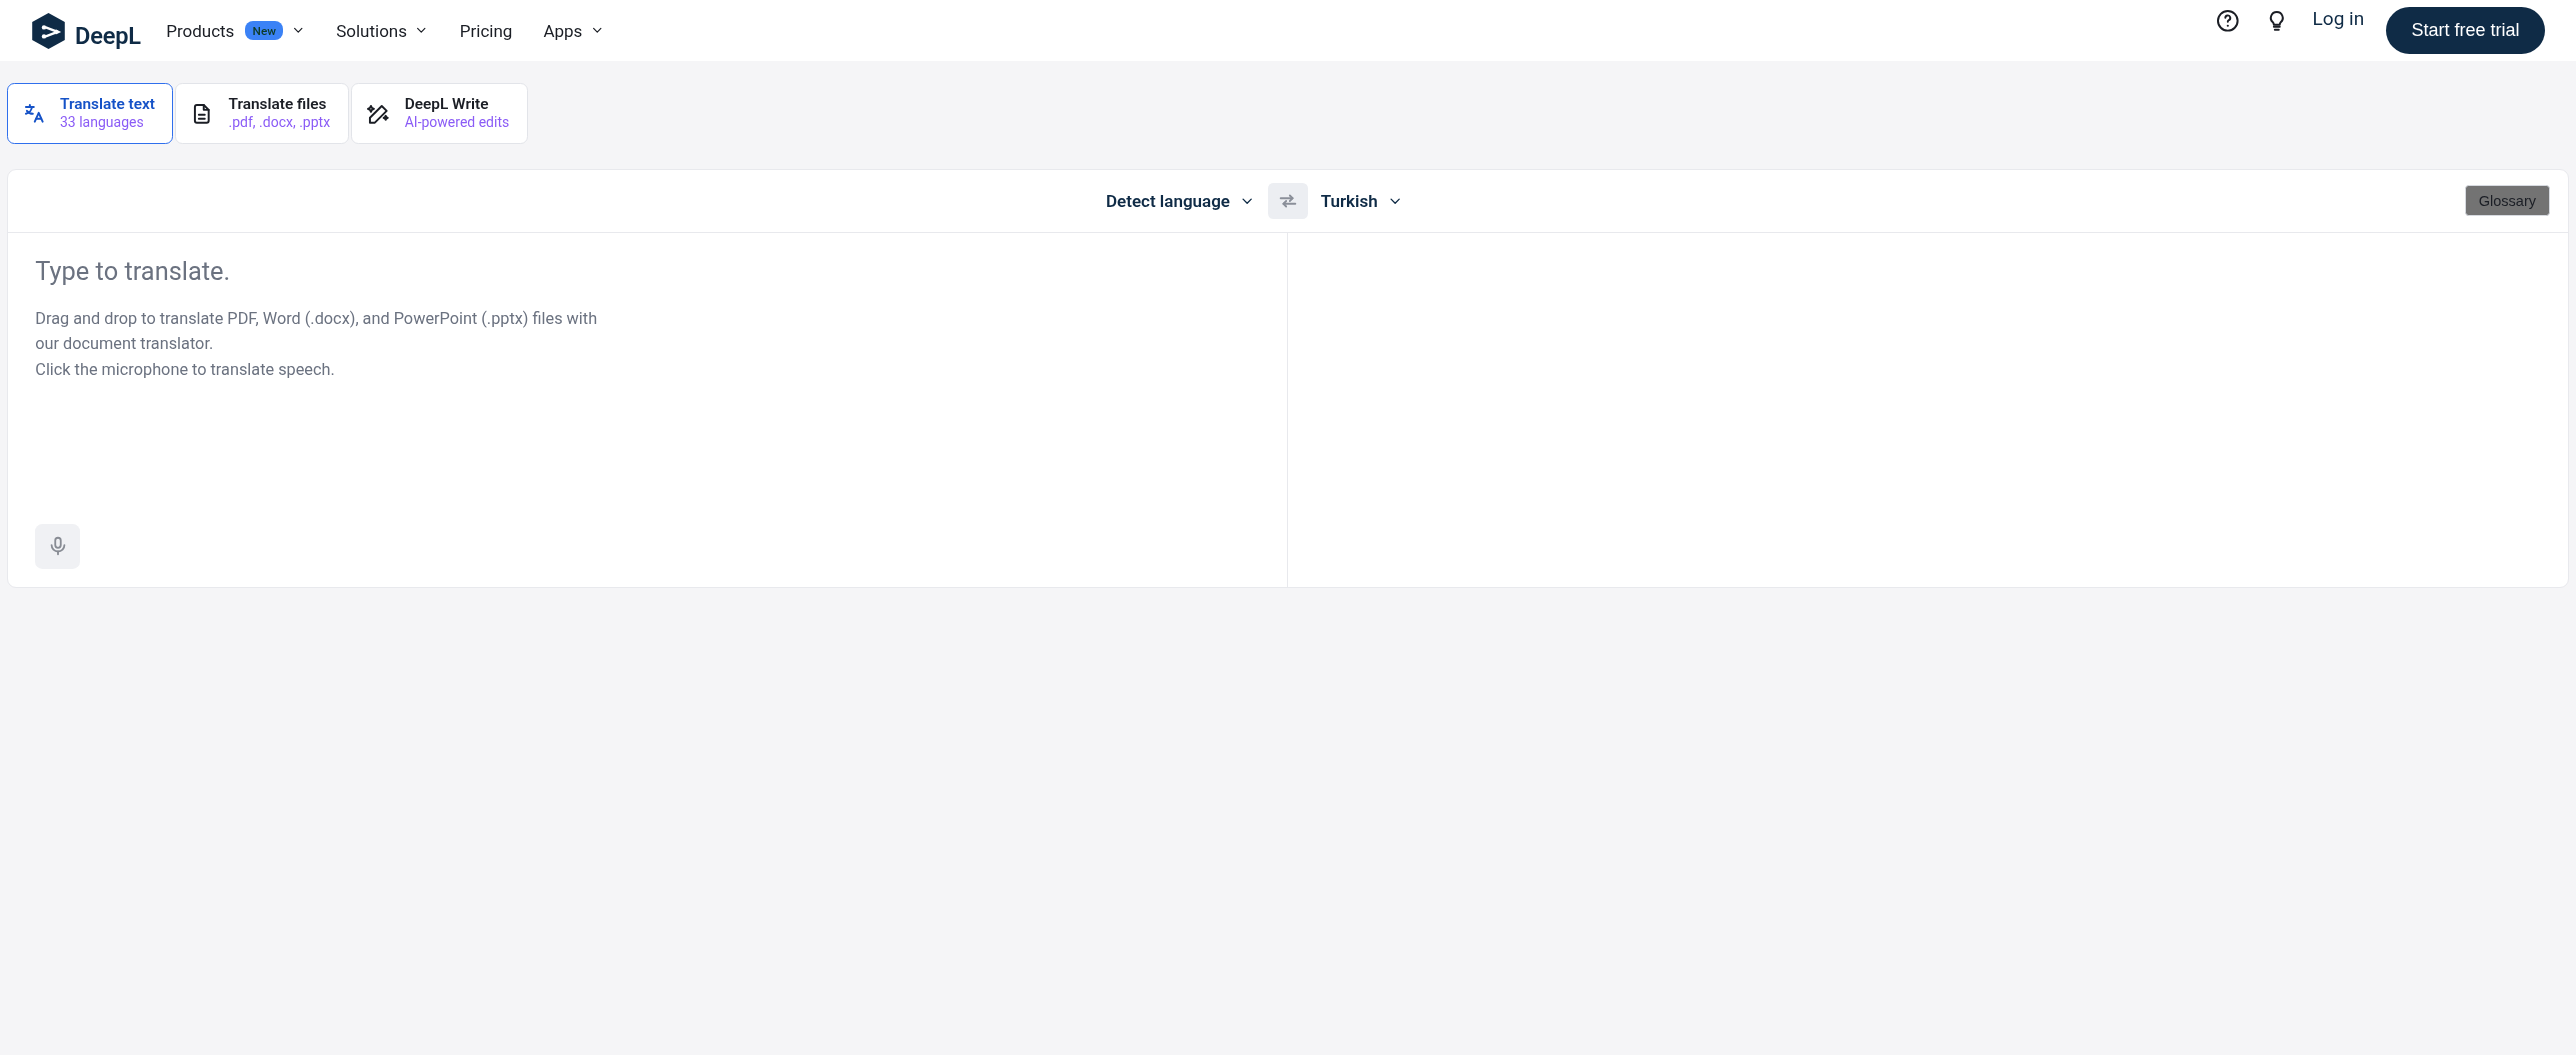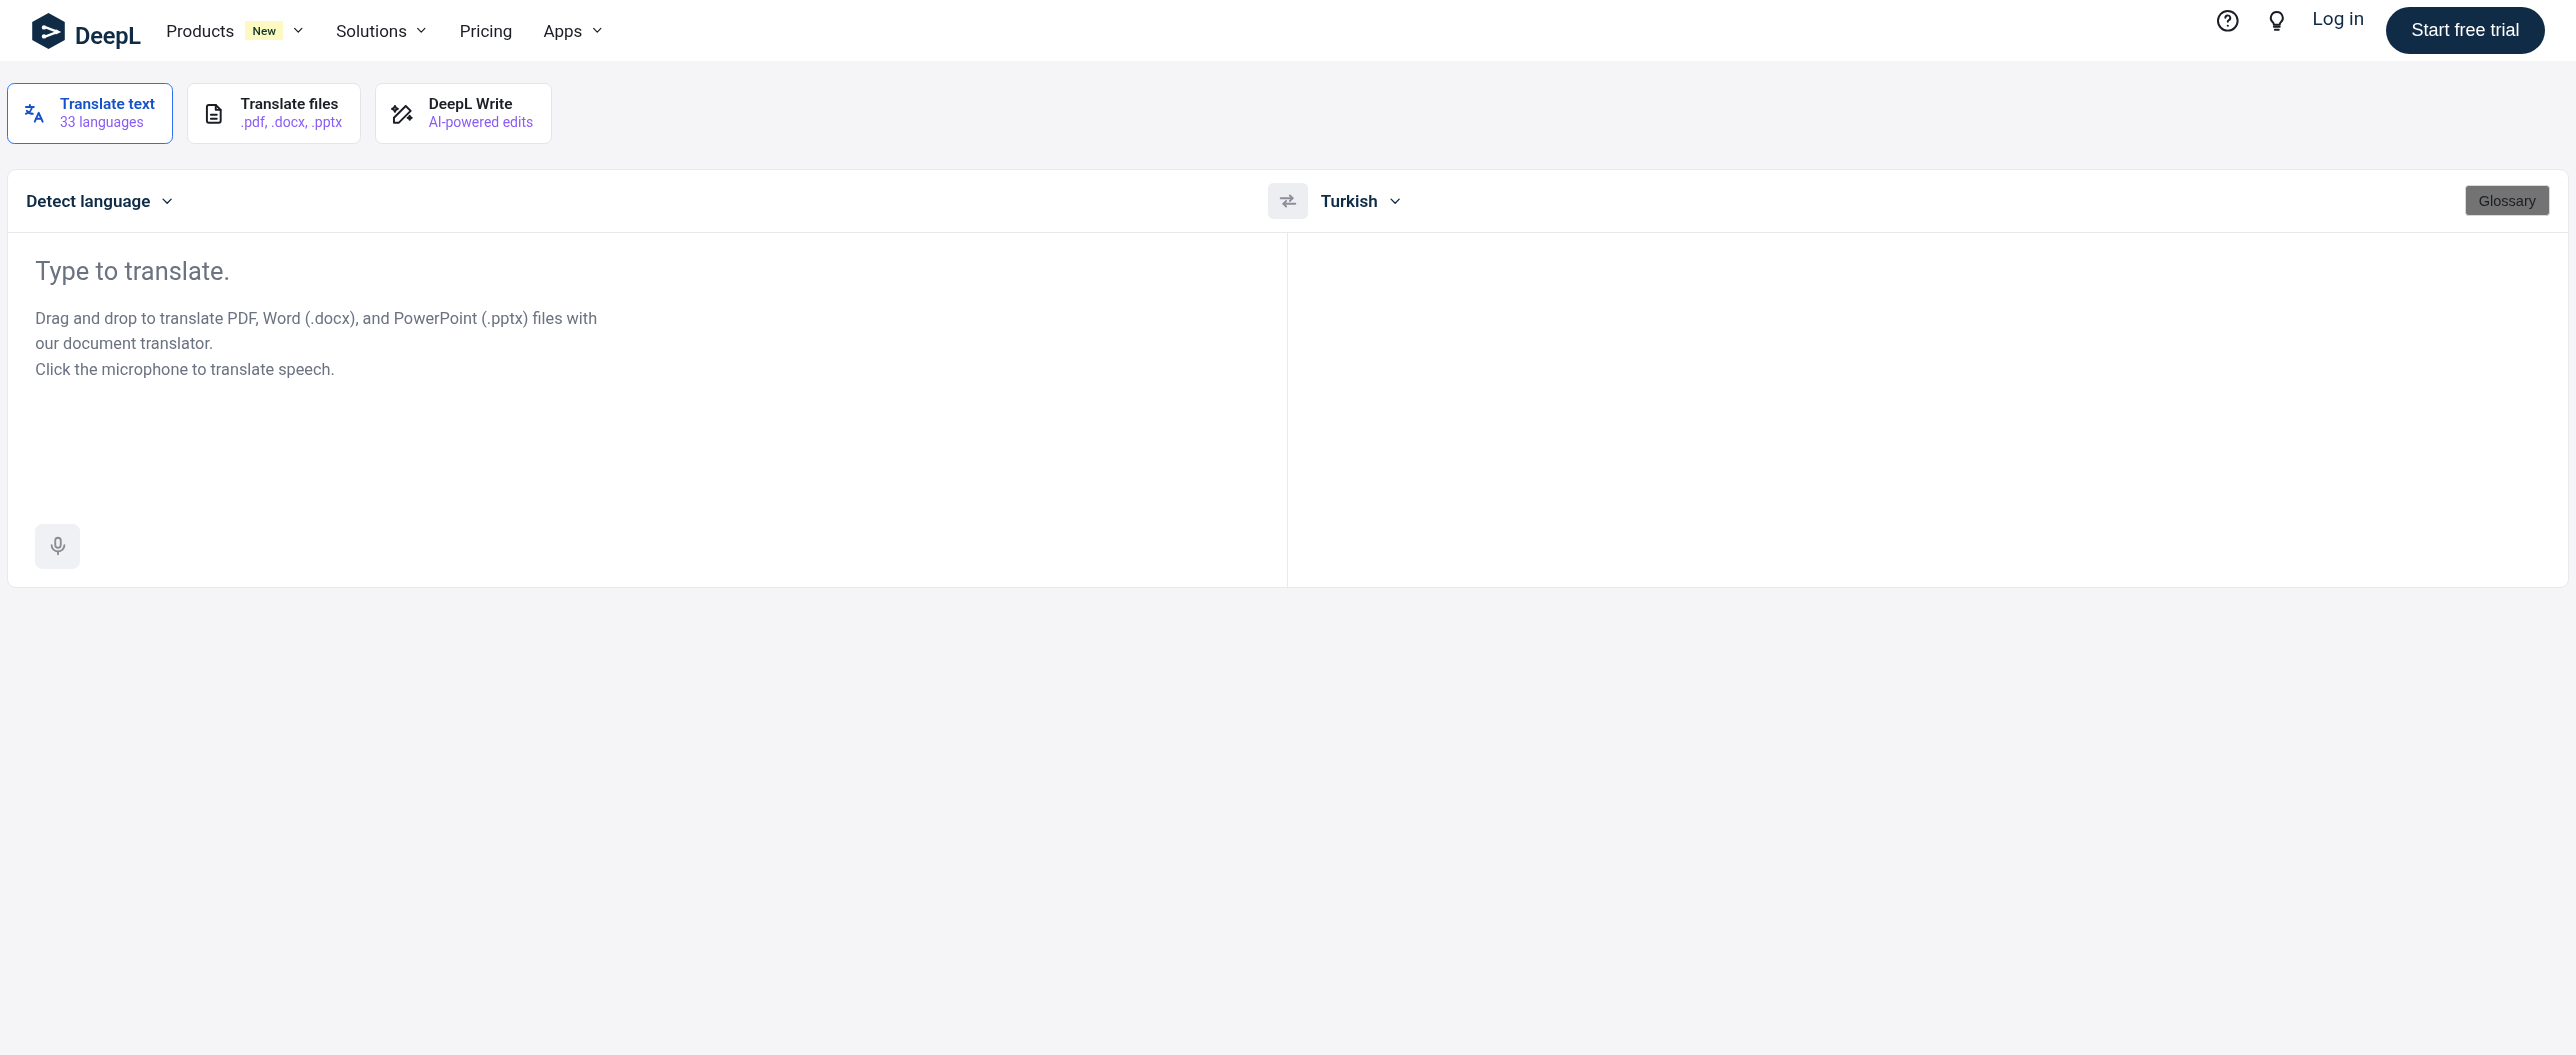--- a/index.html
+++ b/index.html
@@ -51,26 +51,26 @@
     gap: 7.3px;
     font-size: 17px;
     font-weight: 400;
     color: #1b1e25;
     cursor: pointer;
   }
   .nav-item .chev {
     display: inline-flex;
   }
   .badge-new {
-    background: #fef9c3;
+    background: #3b82f6;
     color: #0e3b29;
     font-size: 11.8px;
     font-weight: 500;
     padding: 2.7px 7.3px;
-    border-radius: 0;
+    border-radius: 8px;
     margin-left: 3.6px;
   }
   .header-spacer { flex: 1; }
   .header-right {
     display: flex;
     align-items: flex-start;
     gap: 22px;
   }
   .icon-btn {
     width: 27px;
@@ -101,21 +101,21 @@
   
   .page-body {
     background: #f5f5f7;
     min-height: calc(100% - 61px);
     padding: 22px 7.3px 7.3px 7.3px;
   }
 
   
   .mode-row {
     display: flex;
-    gap: 14px;
+    gap: 2px;
     margin-bottom: 25.4px;
   }
   .mode-card {
     display: flex;
     align-items: center;
     gap: 14.5px;
     background: #ffffff;
     border: 0.9px solid #e2e4e9;
     border-radius: 7.3px;
     padding: 11px 18px 11px 14.5px;
@@ -150,20 +150,21 @@
     display: grid;
     grid-template-columns: 1fr 40px 1fr;
     align-items: center;
     border-bottom: 0.9px solid #e8e9ed;
     padding: 12.7px 18px;
     gap: 12.7px;
   }
   .lang-left, .lang-right {
     display: flex;
     align-items: center;
+    justify-content: flex-end;
   }
   .lang-right { justify-content: space-between; }
   .lang-select {
     display: flex;
     align-items: center;
     gap: 9px;
     font-size: 17px;
     font-weight: 600;
     color: #0f2b46;
     cursor: pointer;

